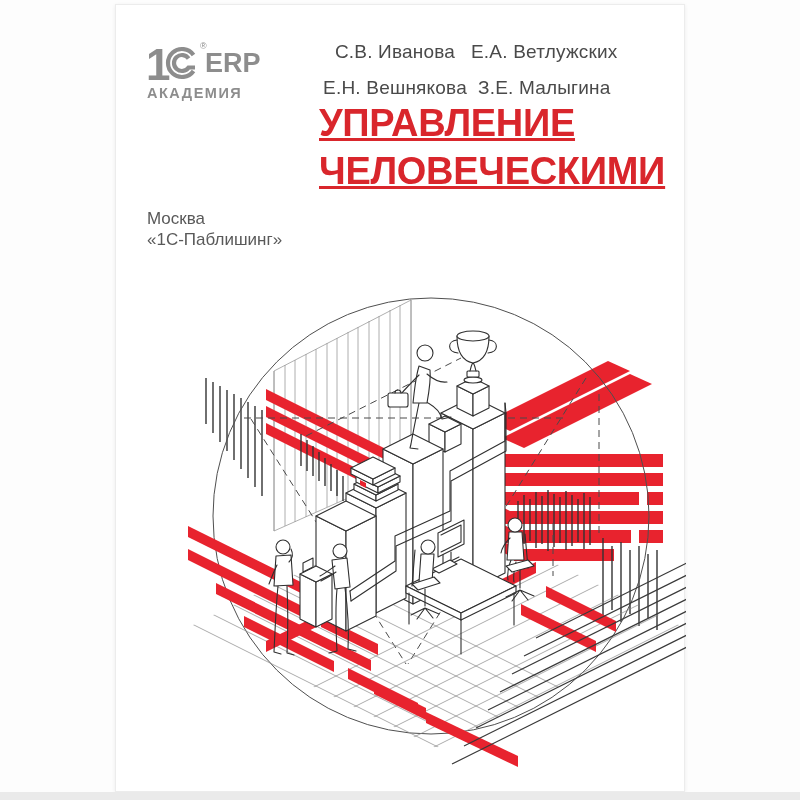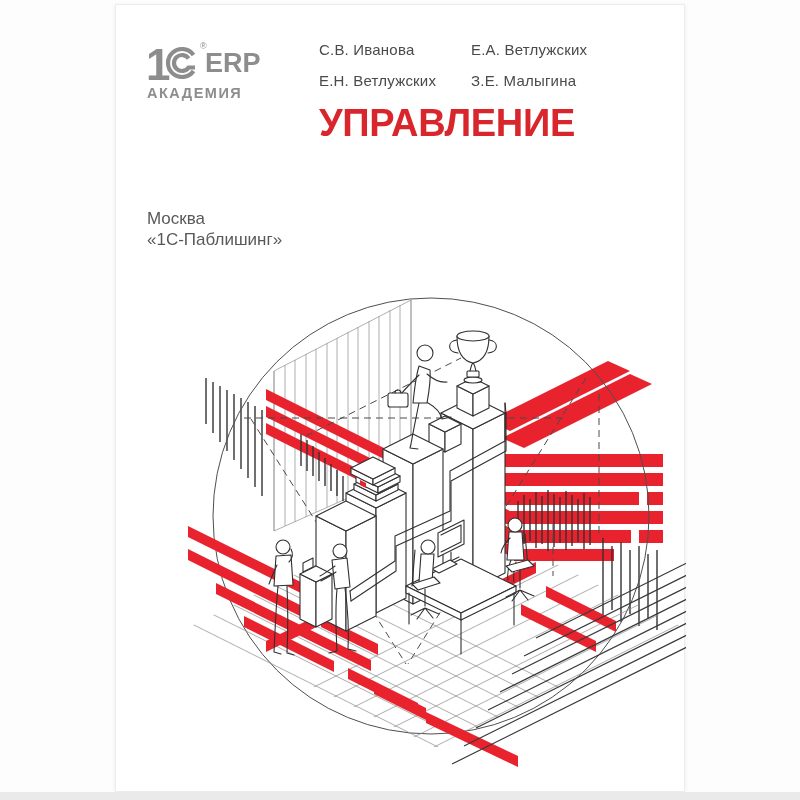--- a/index.html
+++ b/index.html
@@ -16,26 +16,27 @@
     background:#fff;border:1px solid #ececec;box-shadow:0 1px 4px rgba(0,0,0,.07);
     box-sizing:border-box;
   }
   .logo-svg{position:absolute;left:30px;top:31px;width:128px;height:68px;}
   .logo-svg text{fill:var(--logo_gray);font-family:"Liberation Sans","DejaVu Sans",sans-serif;}
   .lg-bold{font-weight:bold;}
   .coil{fill:none;stroke:var(--logo_gray);stroke-width:4.2;}
   .authors{
     position:absolute;left:203px;top:36px;display:grid;
     grid-template-columns:152px auto;row-gap:14px;
-    font-size:15px;color:var(--text_dark);letter-spacing:.2px;white-space:nowrap;
+    font-size:19px;color:var(--text_dark);letter-spacing:.2px;white-space:nowrap;text-align:center;
   }
   .title{
     position:absolute;left:203px;top:94px;margin:0;
     font-size:38px;font-weight:bold;line-height:48px;letter-spacing:-.3px;
     color:var(--accent);
+    text-decoration:underline;
   }
   .title span{display:block;}
   .imprint{
     position:absolute;left:31px;top:203px;font-size:17px;line-height:21px;
     color:var(--publisher_gray);white-space:nowrap;
   }
   .art{position:absolute;left:0;top:281px;width:570px;height:520px;}
   
   .ln{fill:none;stroke:var(--line);stroke-width:1.1;stroke-linecap:round;stroke-linejoin:round;}
   .wf{fill:#ffffff;stroke:var(--line);stroke-width:1.1;stroke-linejoin:round;}
@@ -60,26 +61,27 @@
       <path class="coil" d="M42.6,22.5 A8,8 0 1 0 42.6,31.5 L49,31.5"></path>
     </g>
     <text x="54" y="13" font-size="9">®</text>
     <text x="59" y="36" font-size="27" class="lg-bold">ERP</text>
     <text x="1" y="62" font-size="14.5" class="lg-bold" letter-spacing="1.5">АКАДЕМИЯ</text>
   </svg>
 
   <div class="authors">
     <span>С.В. Иванова</span>
     <span>Е.А. Ветлужских</span>
-    <span>Е.Н. Ветлужских</span>
+    <span>Е.Н. Вешнякова</span>
     <span>З.Е. Малыгина</span>
   </div>
 
   <h1 class="title">
     <span>УПРАВЛЕНИЕ</span>
+    <span>ЧЕЛОВЕЧЕСКИМИ</span>
   </h1>
 
   <div class="imprint">
     <div>Москва</div>
     <div>«1С-Паблишинг»</div>
   </div>
 
   <svg class="art" viewBox="0 0 570 520">
     <defs>
       <clipPath id="floorclip">

